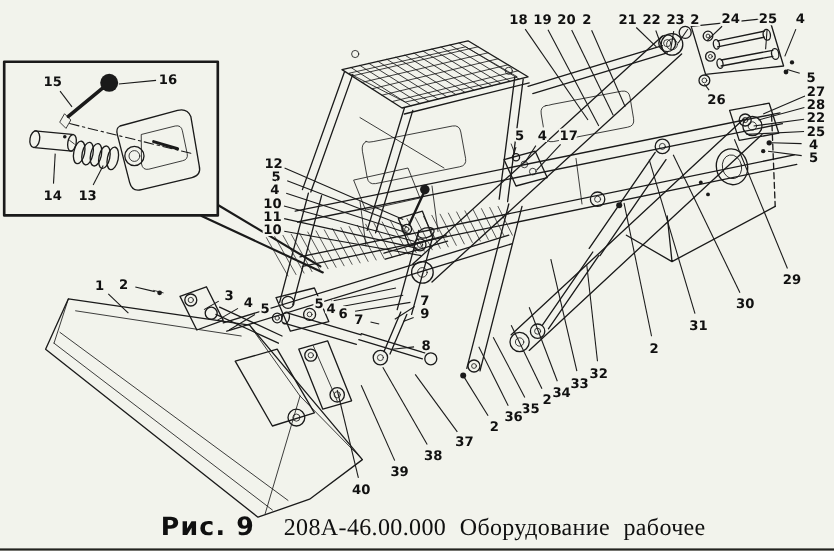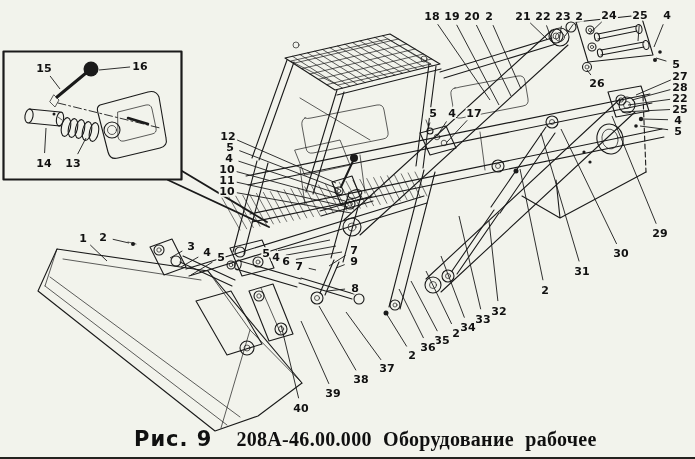--- a/index.html
+++ b/index.html
@@ -29,21 +29,21 @@
     position:absolute;left:134px;top:427px;
     display:flex;align-items:baseline;gap:24px;
     color:#101010;white-space:nowrap;
   }
   .caption .fig-no{
     font-family:"DejaVu Sans", sans-serif;
     font-weight:900;font-size:21px;letter-spacing:1px;
   }
   .caption .fig-title{
     font-family:"Liberation Serif", serif;
-    font-weight:700;font-size:20px;word-spacing:6px;letter-spacing:0.3px;
+    font-weight:400;font-size:20px;word-spacing:6px;letter-spacing:0.3px;
   }
   .bottom-edge{
     position:absolute;left:0;bottom:0;width:100%;height:2px;
     background:#23231f;
   }
 </style>
 </head>
 <body>
 
 <div class="stage" id="stage" style="background: rgb(242, 243, 236);">

